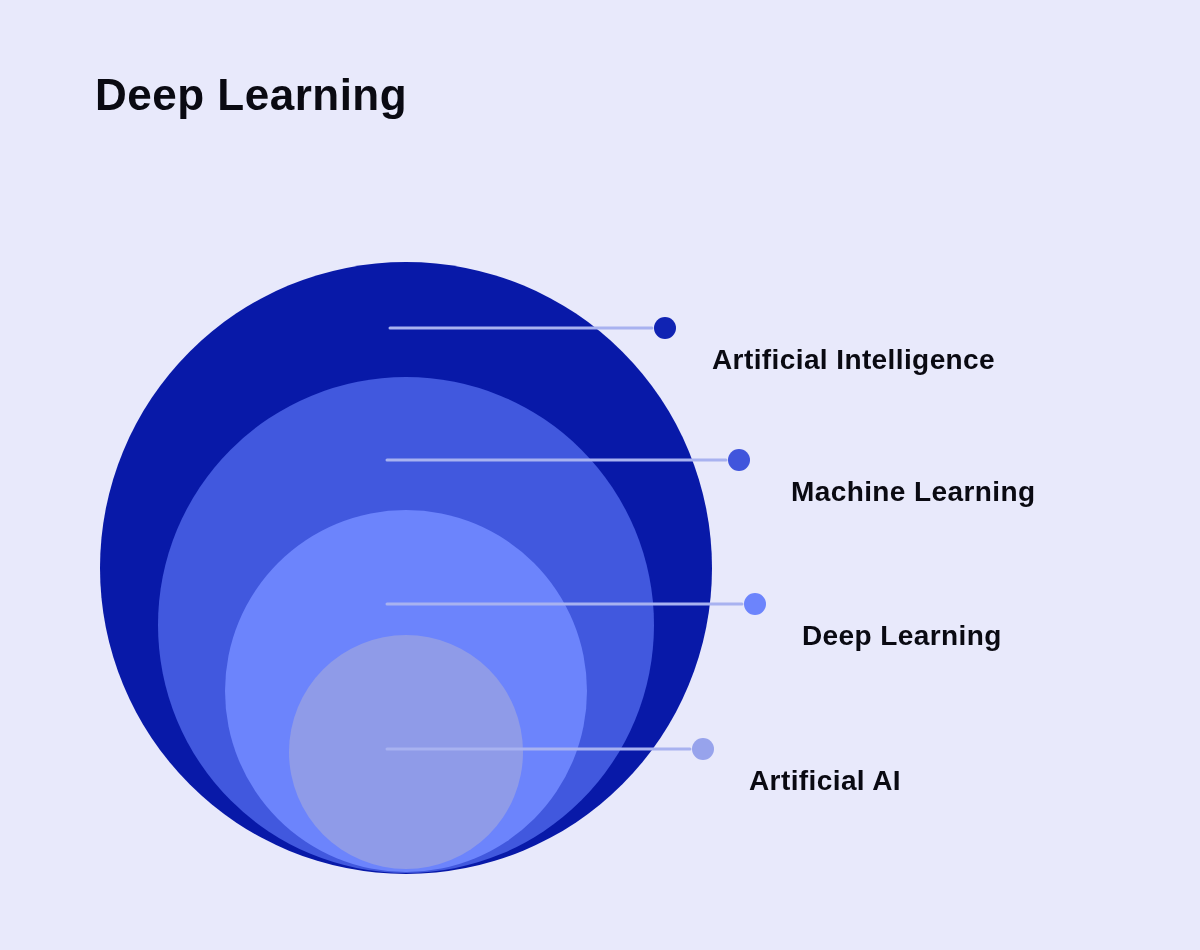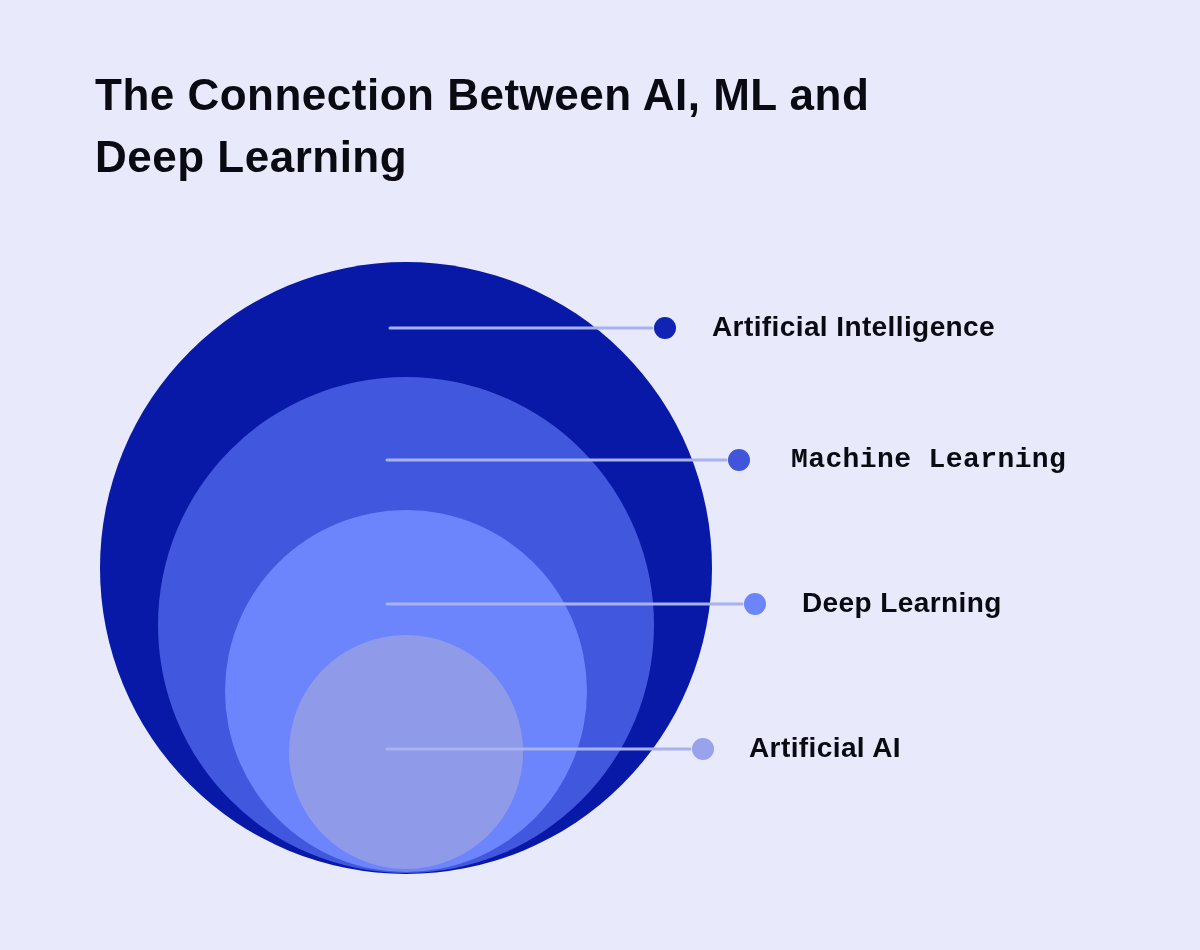--- a/index.html
+++ b/index.html
@@ -27,31 +27,31 @@
     top: 0;
   }
   .layer-label {
     position: absolute;
     transform: translateY(-52%);
     font-size: 28px;
     font-weight: 700;
     letter-spacing: 0.4px;
     color: #0a0a12;
     white-space: nowrap;
+    margin-top: 33px;
   }
   .label-ai  { left: 712px; top: 328px; }
-  .label-ml  { left: 791px; top: 460px; font-family: Liberation Mono, monospace; }
+  .label-ml  { left: 791px; top: 460px; }
   .label-dl  { left: 802px; top: 604px; }
   .label-gen { left: 749px; top: 749px; }
 </style>
 </head>
 <body style="background: rgb(232, 233, 251);">
 
 <div class="page-title">
-  <div>The Connection Between AI, ML and</div>
   <div>Deep Learning</div>
 </div>
 
 <svg class="diagram-svg" width="1200" height="950" viewBox="0 0 1200 950">
 
   <circle cx="406" cy="568" r="306" fill="#0819A8"></circle>
   <circle cx="406" cy="625" r="248" fill="#4158DE"></circle>
   <circle cx="406" cy="691" r="181" fill="#6C84FC"></circle>
   <circle cx="406" cy="752" r="117" fill="#8F9BE8"></circle>
 

